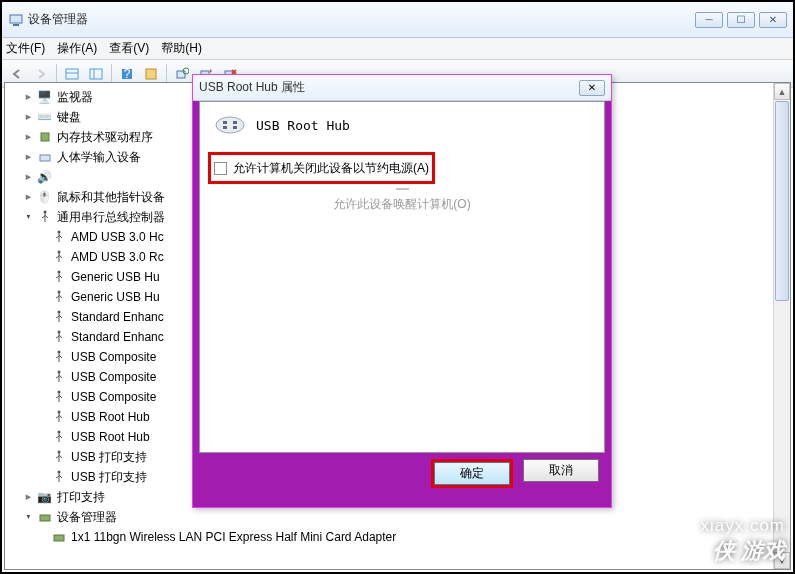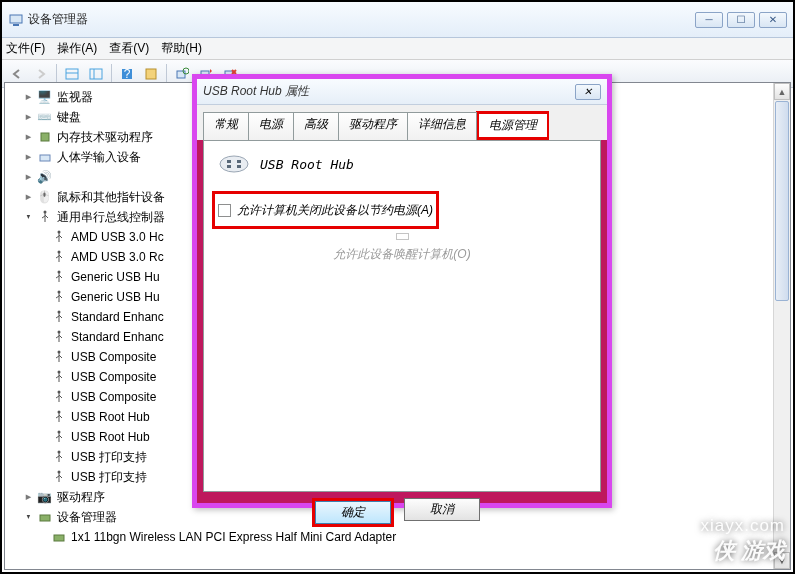--- a/index.html
+++ b/index.html
@@ -29,38 +29,38 @@
 .exp.tri.open::before { content:"▼"; transform:scale(0.65,0.8); color:#444;}
 .nicon { width:16px; height:16px; margin-right:4px; display:flex; align-items:center; justify-content:center; font-size:12px;}
 .node span.lbl { }
 .ind1{padding-left:14px}.ind2{padding-left:28px}
 
 .scrollbar-v { position:absolute; top:0; right:0; bottom:0; width:17px; background:#f0f0f0; border-left:1px solid #d6d6d6;}
 .sb-btn{height:17px;background:linear-gradient(#fdfdfd,#e3e3e3);border:1px solid #bfbfbf;display:flex;align-items:center;justify-content:center;font-size:9px;color:#666;}
 .sb-thumb{position:absolute;left:1px;right:1px;top:18px;height:200px;background:linear-gradient(90deg,#e8eef6,#cfdcee);border:1px solid #9ab3d4;border-radius:2px;}
 
 
-.dialog { position:absolute; left:190px; top:72px; width:420px; height:434px; background:#be185d; border:5px solid #d946ef; box-shadow:2px 2px 6px rgba(0,0,0,0.25); z-index:10;font-style:italic; }
+.dialog { position:absolute; left:190px; top:72px; width:420px; height:434px; background:#a21caf; border:1px solid #d946ef; box-shadow:2px 2px 6px rgba(0,0,0,0.25); z-index:10; }
 .dlg-title { height:26px; background:linear-gradient(#f8fbff,#e6eff8); display:flex; align-items:center; padding:0 6px; border-bottom:1px solid #c2cede;}
 .dlg-title .t { flex:1; color:#333; font-family:Tahoma,sans-serif; }
 .dlg-close { width:26px; height:16px; border:1px solid #8ba4c7; border-radius:2px; background:linear-gradient(#f3f8fd,#d9e6f4); display:flex; align-items:center; justify-content:center; font-size:10px; cursor:pointer;}
 .tabs { display:flex; padding:6px 6px 0 6px; background:#f0f0f0; }
 .tab { padding:3px 10px; border:1px solid #919b9c; background:linear-gradient(#fefefe,#f1f1f1); margin-right:-1px; cursor:pointer; position:relative; top:1px; }
 .tab.active { background:#fff; border-bottom:1px solid #fff; z-index:2; }
 .tab-highlight { border:3px solid #e60000; padding:0; }
 .tab-highlight .tab { border:none; top:0; }
 .panel { margin:0 6px 6px 6px; background:#fff; border:1px solid #919b9c; height:352px; padding:12px 14px; }
 .device-row { display:flex; align-items:center; gap:10px; margin-bottom:16px;}
 .usb-icon { width:32px; height:22px; }
 .checks { }
-.check-row { display:flex; align-items:center; height:30px; gap:6px;}
+.check-row { display:flex; align-items:center; height:24px; gap:6px;}
 .check-row.disabled { color:#9a9a9a;flex-direction:column; }
 .fakecb { width:13px; height:13px; border:1px solid #8e8f8f; background:#fff; }
 .check-hl { border:3px solid #e60000; display:inline-flex; padding:1px 3px; margin-left:-6px;}
-.dlg-btns { display:flex; justify-content:center; gap:10px; padding:0 12px 10px 0; }
+.dlg-btns { display:flex; justify-content:flex-end; gap:10px; padding:0 12px 10px 0; }
 .btn { width:76px; height:23px; border:1px solid #707070; background:linear-gradient(#fdfdfd,#e3e3e3); cursor:pointer; display:flex; align-items:center; justify-content:center;}
 .btn-hl { border:3px solid #e60000; padding:0;}
 .btn-hl .btn{border:1px solid #3c7fb1; background:linear-gradient(#eaf6fd,#bee6fd);}
 
 .watermark { position:absolute; right:8px; bottom:6px; color:rgba(255,255,255,0.95); text-align:right; z-index:20; text-shadow:0 0 6px rgba(0,0,0,0.6); pointer-events:none;}
 .watermark .site{font-size:17px;letter-spacing:1px;}
 .watermark .cn{font-size:22px;font-weight:bold;font-style:italic;}
 
 svg { display:block; }
 </style>
@@ -328,21 +328,21 @@
                   <circle cx="7" cy="2" r="1.5" fill="#555"></circle>
                 </svg>
               </span>
               <span class="lbl">USB 打印支持</span>
             </div>
           </div>
 
         <div class="node ind1">
             <span class="exp tri"></span>
             <span class="nicon">📷</span>
-            <span class="lbl">驱动程序</span>
+            <span class="lbl">打印支持</span>
           </div>
         <div class="node ind1">
             <span class="exp tri open"></span>
             <span class="nicon">
               <svg width="14" height="14">
                 <rect x="2" y="5" width="10" height="6" fill="#8ab068" stroke="#5a7a3e"></rect>
               </svg>
             </span>
             <span class="lbl">设备管理器</span>
           </div>
@@ -362,30 +362,20 @@
         <div class="sb-btn" style="position:absolute;bottom:0;left:0;right:0">▼</div>
       </div>
     </div>
   </div>
 </div>
 
 <div class="dialog">
   <div class="dlg-title">
     <span class="t">USB Root Hub 属性</span>
     <div class="dlg-close">✕</div>
-  </div>
-  <div class="tabs">
-    <div class="tab">常规</div>
-    <div class="tab">电源</div>
-    <div class="tab">高级</div>
-    <div class="tab">驱动程序</div>
-    <div class="tab">详细信息</div>
-    <span class="tab-highlight">
-      <div class="tab active">电源管理</div>
-    </span>
   </div>
   <div class="panel">
     <div class="device-row">
       <span class="usb-icon">
         <svg width="32" height="22">
             <ellipse cx="16" cy="11" rx="14" ry="8" fill="#e9edf2" stroke="#9aa6b4"></ellipse>
             <rect x="9" y="7" width="4" height="3" fill="#5a6a7a"></rect>
             <rect x="19" y="7" width="4" height="3" fill="#5a6a7a"></rect>
             <rect x="9" y="12" width="4" height="3" fill="#5a6a7a"></rect>
             <rect x="19" y="12" width="4" height="3" fill="#5a6a7a"></rect>

